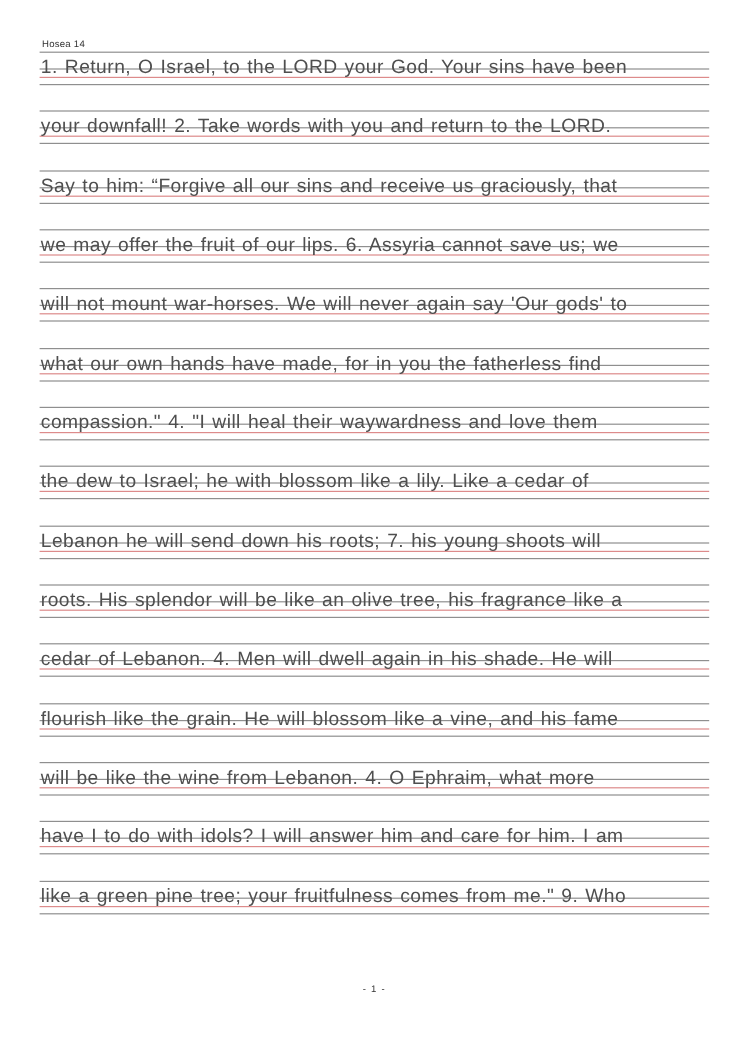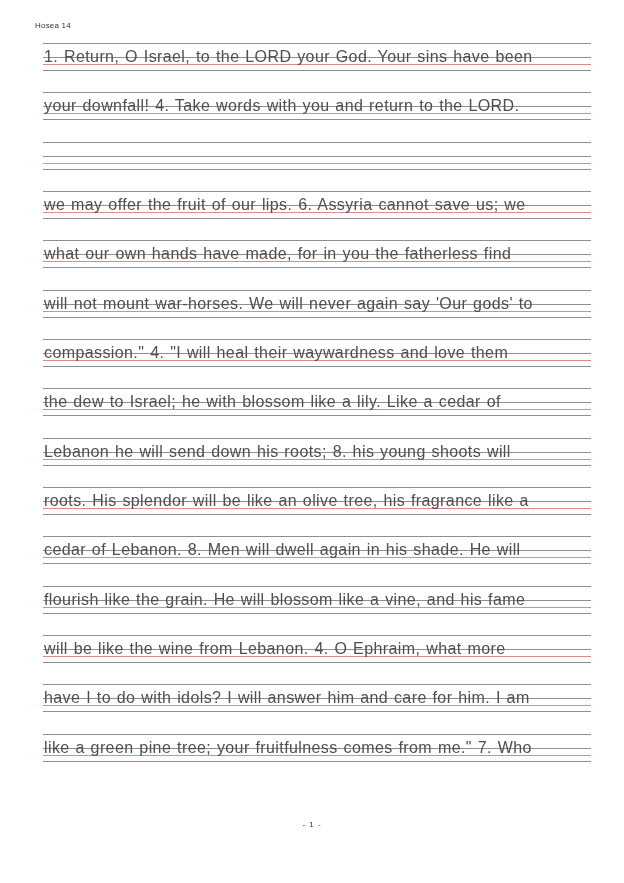--- a/index.html
+++ b/index.html
@@ -11,36 +11,35 @@
   .page{
     position:relative;
     width:624px;
     height:883px;
     background:#ffffff;
     overflow:hidden;
     font-family:"Liberation Sans", sans-serif;
   }
   .header{
     position:absolute;
-    top:21px;
+    top:32px;
     left:35px;
     font-size:8px;
     color:#333333;
     letter-spacing:0.2px;
   }
   .rows{
     position:absolute;
     top:43px;
     left:33px;
     width:558px;
   }
   .row{
     position:relative;
     height:49.33px;
-    margin-left:10px;
   }
   .gl{
     position:absolute;
     left:0;
     right:0;
     height:1px;
   }
   .gl.gray{background:var(--guide-gray);}
   .gl.red{background:var(--guide-red);}
   .gl.pos-t{top:0;}
@@ -82,83 +81,84 @@
         <span class="gl gray pos-m"></span>
         <span class="gl red pos-b"></span>
         <span class="gl gray pos-d"></span>
         <div class="verse-text">1. Return, O Israel, to the LORD your God. Your sins have been</div>
       </div>
       <div class="row">
         <span class="gl gray pos-t"></span>
         <span class="gl gray pos-m"></span>
         <span class="gl red pos-b"></span>
         <span class="gl gray pos-d"></span>
-        <div class="verse-text">your downfall! 4. Take words with you and return to the LORD.</div>
+        <div class="verse-text">your downfall! 2. Take words with you and return to the LORD.</div>
       </div>
       <div class="row">
         <span class="gl gray pos-t"></span>
         <span class="gl gray pos-m"></span>
         <span class="gl red pos-b"></span>
         <span class="gl gray pos-d"></span>
+        <div class="verse-text">Say to him: “Forgive all our sins and receive us graciously, that</div>
       </div>
       <div class="row">
         <span class="gl gray pos-t"></span>
         <span class="gl gray pos-m"></span>
         <span class="gl red pos-b"></span>
         <span class="gl gray pos-d"></span>
         <div class="verse-text">we may offer the fruit of our lips. 6. Assyria cannot save us; we</div>
       </div>
       <div class="row">
         <span class="gl gray pos-t"></span>
         <span class="gl gray pos-m"></span>
         <span class="gl red pos-b"></span>
         <span class="gl gray pos-d"></span>
-        <div class="verse-text">what our own hands have made, for in you the fatherless find</div>
+        <div class="verse-text">will not mount war-horses. We will never again say 'Our gods' to</div>
       </div>
       <div class="row">
         <span class="gl gray pos-t"></span>
         <span class="gl gray pos-m"></span>
         <span class="gl red pos-b"></span>
         <span class="gl gray pos-d"></span>
-        <div class="verse-text">will not mount war-horses. We will never again say 'Our gods' to</div>
+        <div class="verse-text">what our own hands have made, for in you the fatherless find</div>
       </div>
       <div class="row">
         <span class="gl gray pos-t"></span>
         <span class="gl gray pos-m"></span>
         <span class="gl red pos-b"></span>
         <span class="gl gray pos-d"></span>
         <div class="verse-text">compassion." 4. "I will heal their waywardness and love them</div>
       </div>
       <div class="row">
         <span class="gl gray pos-t"></span>
         <span class="gl gray pos-m"></span>
         <span class="gl red pos-b"></span>
         <span class="gl gray pos-d"></span>
         <div class="verse-text">the dew to Israel; he with blossom like a lily. Like a cedar of</div>
       </div>
       <div class="row">
         <span class="gl gray pos-t"></span>
         <span class="gl gray pos-m"></span>
         <span class="gl red pos-b"></span>
         <span class="gl gray pos-d"></span>
-        <div class="verse-text">Lebanon he will send down his roots; 8. his young shoots will</div>
+        <div class="verse-text">Lebanon he will send down his roots; 7. his young shoots will</div>
       </div>
       <div class="row">
         <span class="gl gray pos-t"></span>
         <span class="gl gray pos-m"></span>
         <span class="gl red pos-b"></span>
         <span class="gl gray pos-d"></span>
         <div class="verse-text">roots. His splendor will be like an olive tree, his fragrance like a</div>
       </div>
       <div class="row">
         <span class="gl gray pos-t"></span>
         <span class="gl gray pos-m"></span>
         <span class="gl red pos-b"></span>
         <span class="gl gray pos-d"></span>
-        <div class="verse-text">cedar of Lebanon. 8. Men will dwell again in his shade. He will</div>
+        <div class="verse-text">cedar of Lebanon. 4. Men will dwell again in his shade. He will</div>
       </div>
       <div class="row">
         <span class="gl gray pos-t"></span>
         <span class="gl gray pos-m"></span>
         <span class="gl red pos-b"></span>
         <span class="gl gray pos-d"></span>
         <div class="verse-text">flourish like the grain. He will blossom like a vine, and his fame</div>
       </div>
       <div class="row">
         <span class="gl gray pos-t"></span>
@@ -172,18 +172,18 @@
         <span class="gl gray pos-m"></span>
         <span class="gl red pos-b"></span>
         <span class="gl gray pos-d"></span>
         <div class="verse-text">have I to do with idols? I will answer him and care for him. I am</div>
       </div>
       <div class="row">
         <span class="gl gray pos-t"></span>
         <span class="gl gray pos-m"></span>
         <span class="gl red pos-b"></span>
         <span class="gl gray pos-d"></span>
-        <div class="verse-text">like a green pine tree; your fruitfulness comes from me." 7. Who</div>
+        <div class="verse-text">like a green pine tree; your fruitfulness comes from me." 9. Who</div>
       </div>
     </div>
 
   <div class="footer">- 1 -</div>
 </div>
 
 </body></html>

